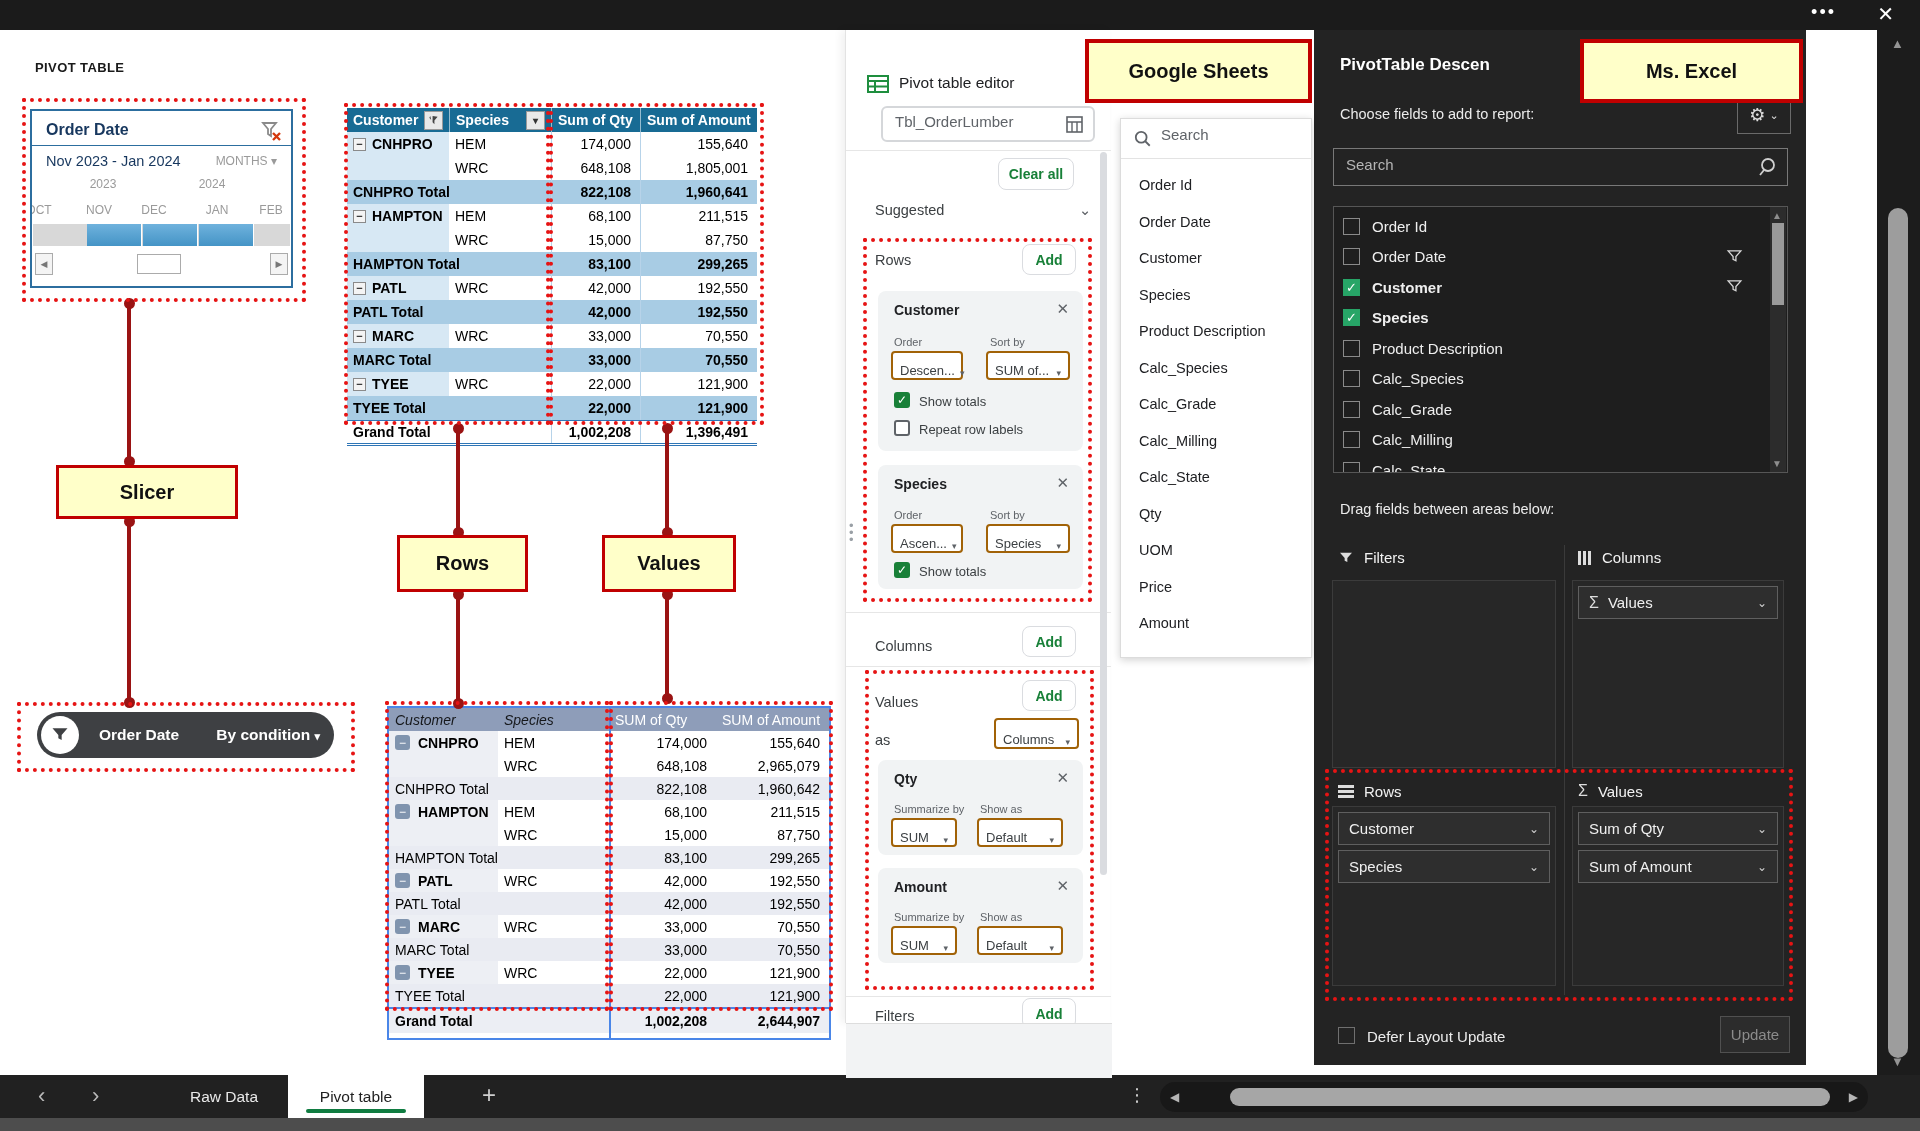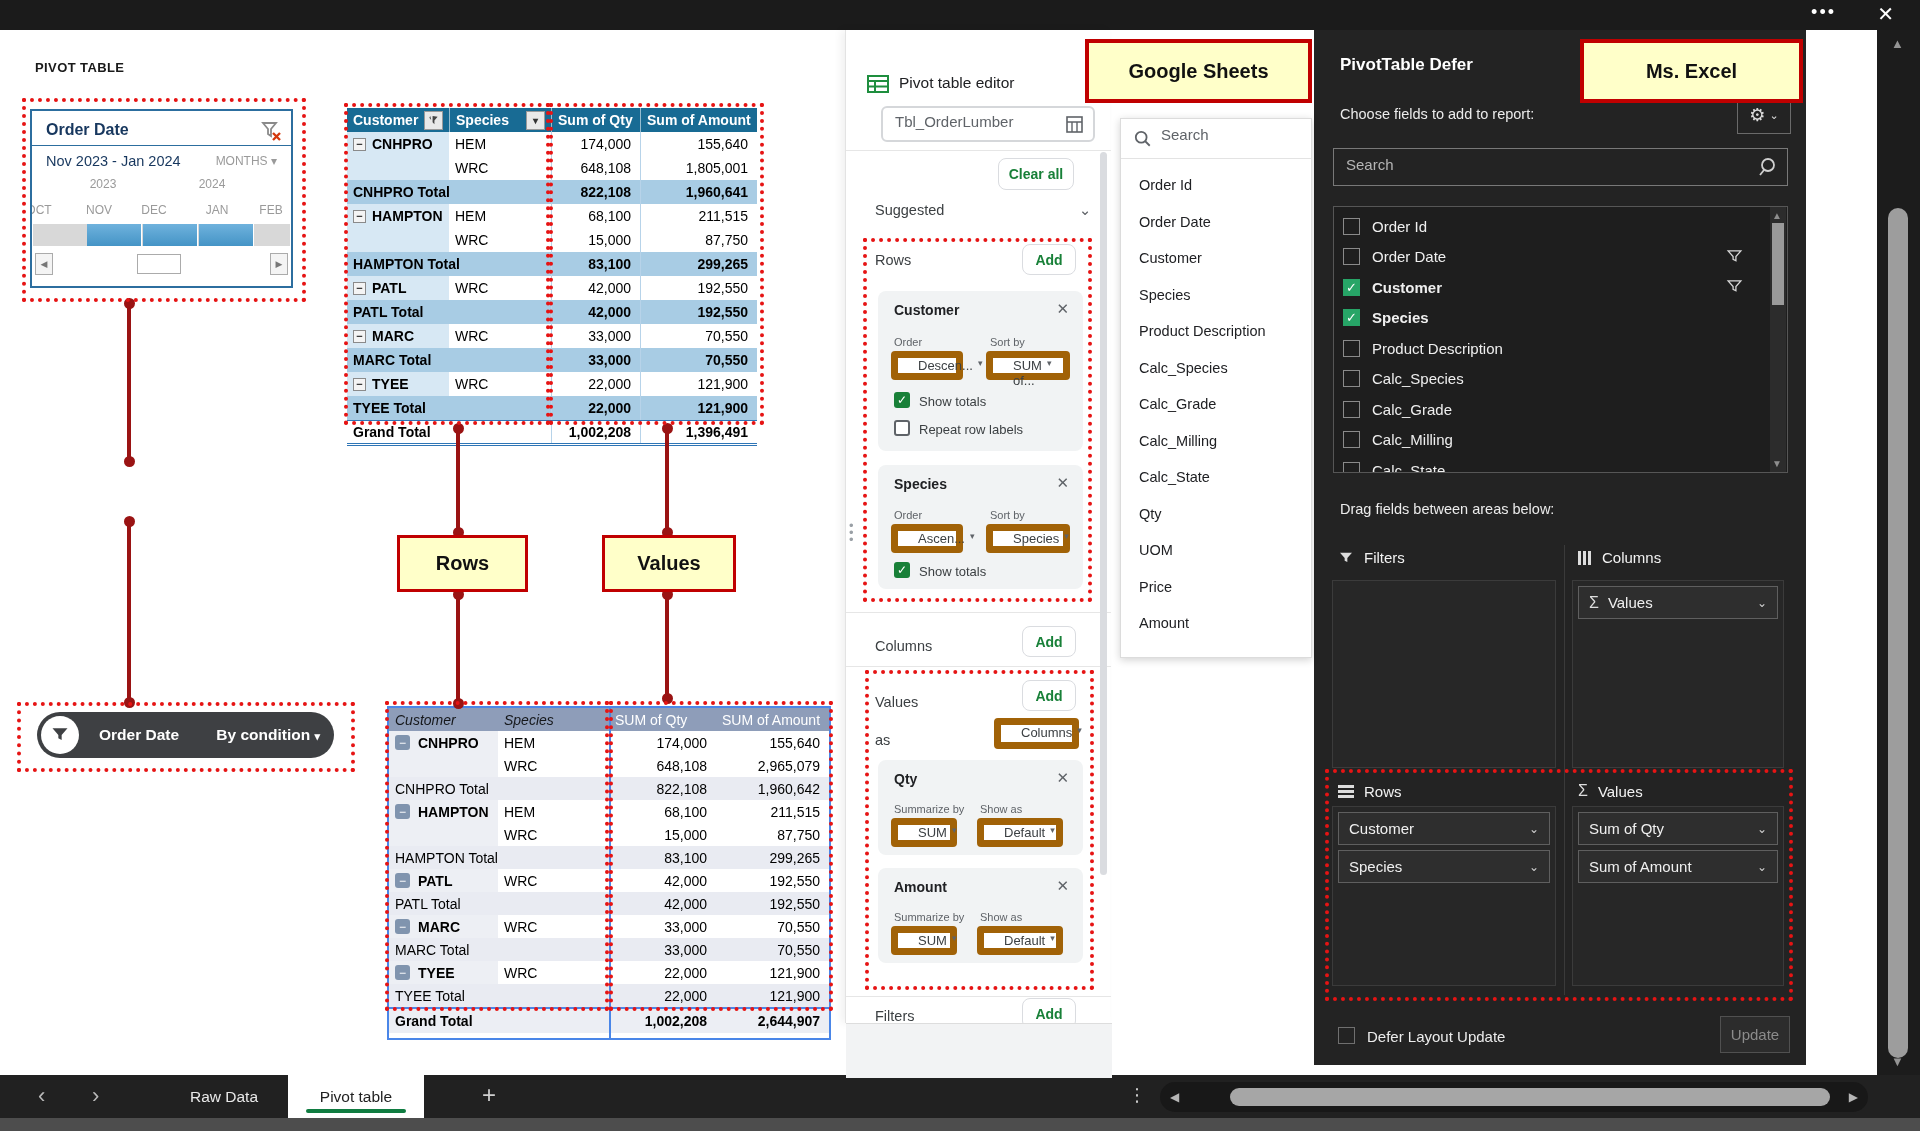--- a/index.html
+++ b/index.html
@@ -88,21 +88,21 @@
   .rangebox { position:absolute; left:35px; top:76px; width:214px; height:36px; border:2px solid #d5d7da; border-radius:6px; overflow:hidden; }
   .rangebox .rtxt { position:absolute; left:12px; top:-8px; font-size:15px; color:#5f6368;margin-top:13px; }
   .rangebox .gicon { position:absolute; right:10px; top:8px; }
   .ed-div { position:absolute; left:0; width:265px; border-top:1px solid #e6e6e6; }
   .gbtn { position:absolute; border:1px solid #dadce0; border-radius:8px; background:#fff; color:#188038; font-weight:bold; font-size:14px; display:flex; align-items:center; justify-content:center; }
   .ed-sec { position:absolute; left:29px; font-size:14.5px; color:#3c4043; }
   .card { position:absolute; left:32px; width:205px; background:#f1f3f4; border-radius:8px; }
   .card .ct { position:absolute; left:16px; top:11px; font-size:14px; font-weight:bold; color:#202124; }
   .card .cx { position:absolute; right:14px; top:9px; color:#5f6368; font-size:15px; }
   .card .lbl { position:absolute; font-size:11px; color:#5f6368; }
-  .dd { position:absolute; background:#fff; border:7px solid #a16207; border-radius:4px; font-size:13px; color:#3c4043; display:flex; align-items:flex-start; padding:0 20px; }
+  .dd { position:absolute; background:#fff; border:2px solid #a16207; border-radius:4px; font-size:13px; color:#3c4043; display:flex; align-items:flex-end; padding:0 7px; }
   .dd .arr { margin-left:auto; font-size:9px; color:#5f6368; padding-left:5px; }
   .gcb { position:absolute; width:16px; height:16px; border-radius:3px; }
   .gcb.on { background:#188038; color:#fff; font-size:12px; display:flex; align-items:center; justify-content:center; }
   .gcb.off { background:#fff; border:2px solid #5f6368; }
   .cbl { position:absolute; font-size:13px; color:#3c4043; }
   .ed-scroll { position:absolute; left:254px; top:122px; width:7px; height:723px; background:#dadce0; border-radius:4px; }
   .ed-grip { position:absolute; left:3px; top:492px; width:4px; color:#9aa0a6; font-size:13px; line-height:7px; }
   .ed-foot { position:absolute; left:0; top:993px; width:266px; height:55px; background:#f2f3f4; border-top:1px solid #ddd; z-index:5; }
 
   
@@ -548,21 +548,21 @@
         <div class="pitem" style="top:313.5px">Calc_Milling</div>
         <div class="pitem" style="top:350px">Calc_State</div>
         <div class="pitem" style="top:386.5px">Qty</div>
         <div class="pitem" style="top:423px">UOM</div>
         <div class="pitem" style="top:459.5px">Price</div>
         <div class="pitem" style="top:496px">Amount</div>
       </div>
   </div>
 
   <div class="abs xpanel">
-    <div class="xp-title">PivotTable Defer</div>
+    <div class="xp-title">PivotTable Descen</div>
     <div class="xp-choose">Choose fields to add to report:</div>
     <div class="xp-gear">
       <span style="font-size:18px;">⚙</span>
       <span style="font-size:11px;">⌄</span>
     </div>
     <div class="xp-search">
       <input placeholder="Search" style="">
       <svg style="position:absolute; right:10px; top:8px;" width="20" height="20" viewBox="0 0 20 20">
           <circle cx="11" cy="8" r="6" fill="none" stroke="#cfcfcf" stroke-width="1.8"></circle>
           <path d="M7 13l-4 5" stroke="#cfcfcf" stroke-width="1.8"></path>
@@ -667,20 +667,21 @@
           <span>Sum of Amount</span>
           <span class="arr">⌄</span>
         </div>
       </div>
 
     <div class="xp-defer"></div>
     <div class="xp-defer-l">Defer Layout Update</div>
     <div class="xp-update">Update</div>
   </div>
 
+  <div class="ylabel" style="left:56px; top:465px; width:182px; height:54px; font-size:20px;">Slicer</div>
   <div class="ylabel" style="left:397px; top:535px; width:131px; height:57px; font-size:20px;">Rows</div>
   <div class="ylabel" style="left:602px; top:535px; width:134px; height:57px; font-size:20px;">Values</div>
   <div class="ylabel big" style="left:1580px; top:39px; width:223px; height:64px; font-size:20px;">Ms. Excel</div>
   <div class="ylabel big" style="left:1085px; top:39px; width:227px; height:64px; font-size:20px;">Google Sheets</div>
 
   <div class="dotted" style="left:22px; top:98px; width:284px; height:204px;"></div>
   <div class="dotted" style="left:344px; top:103px; width:206px; height:322px;"></div>
   <div class="dotted" style="left:549px; top:103px; width:215px; height:322px;"></div>
   <div class="dotted" style="left:17px; top:702px; width:338px; height:70px;"></div>
   <div class="dotted" style="left:385px; top:701px; width:224px; height:310px;"></div>

